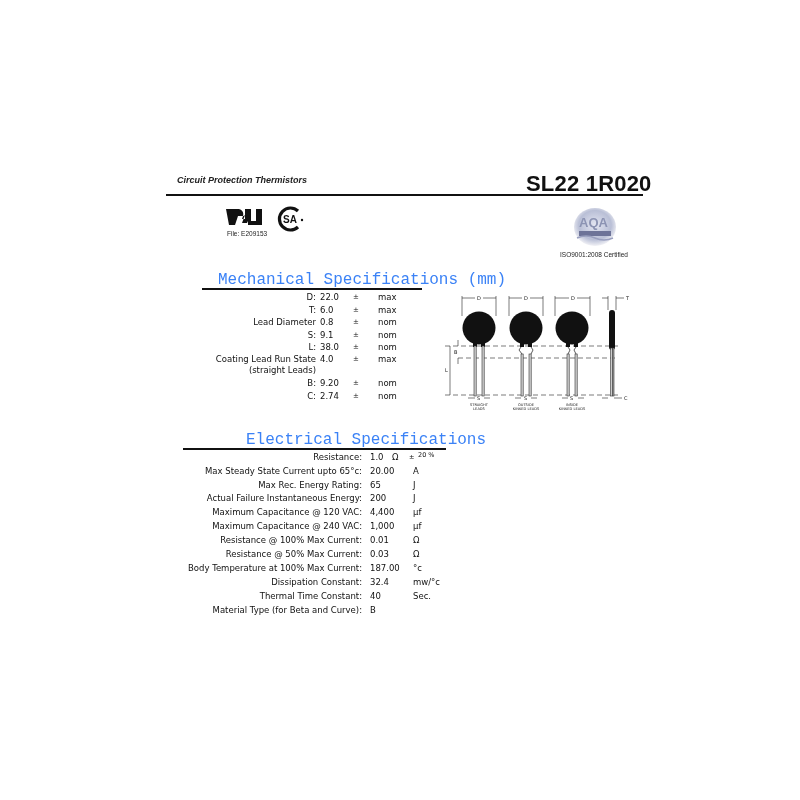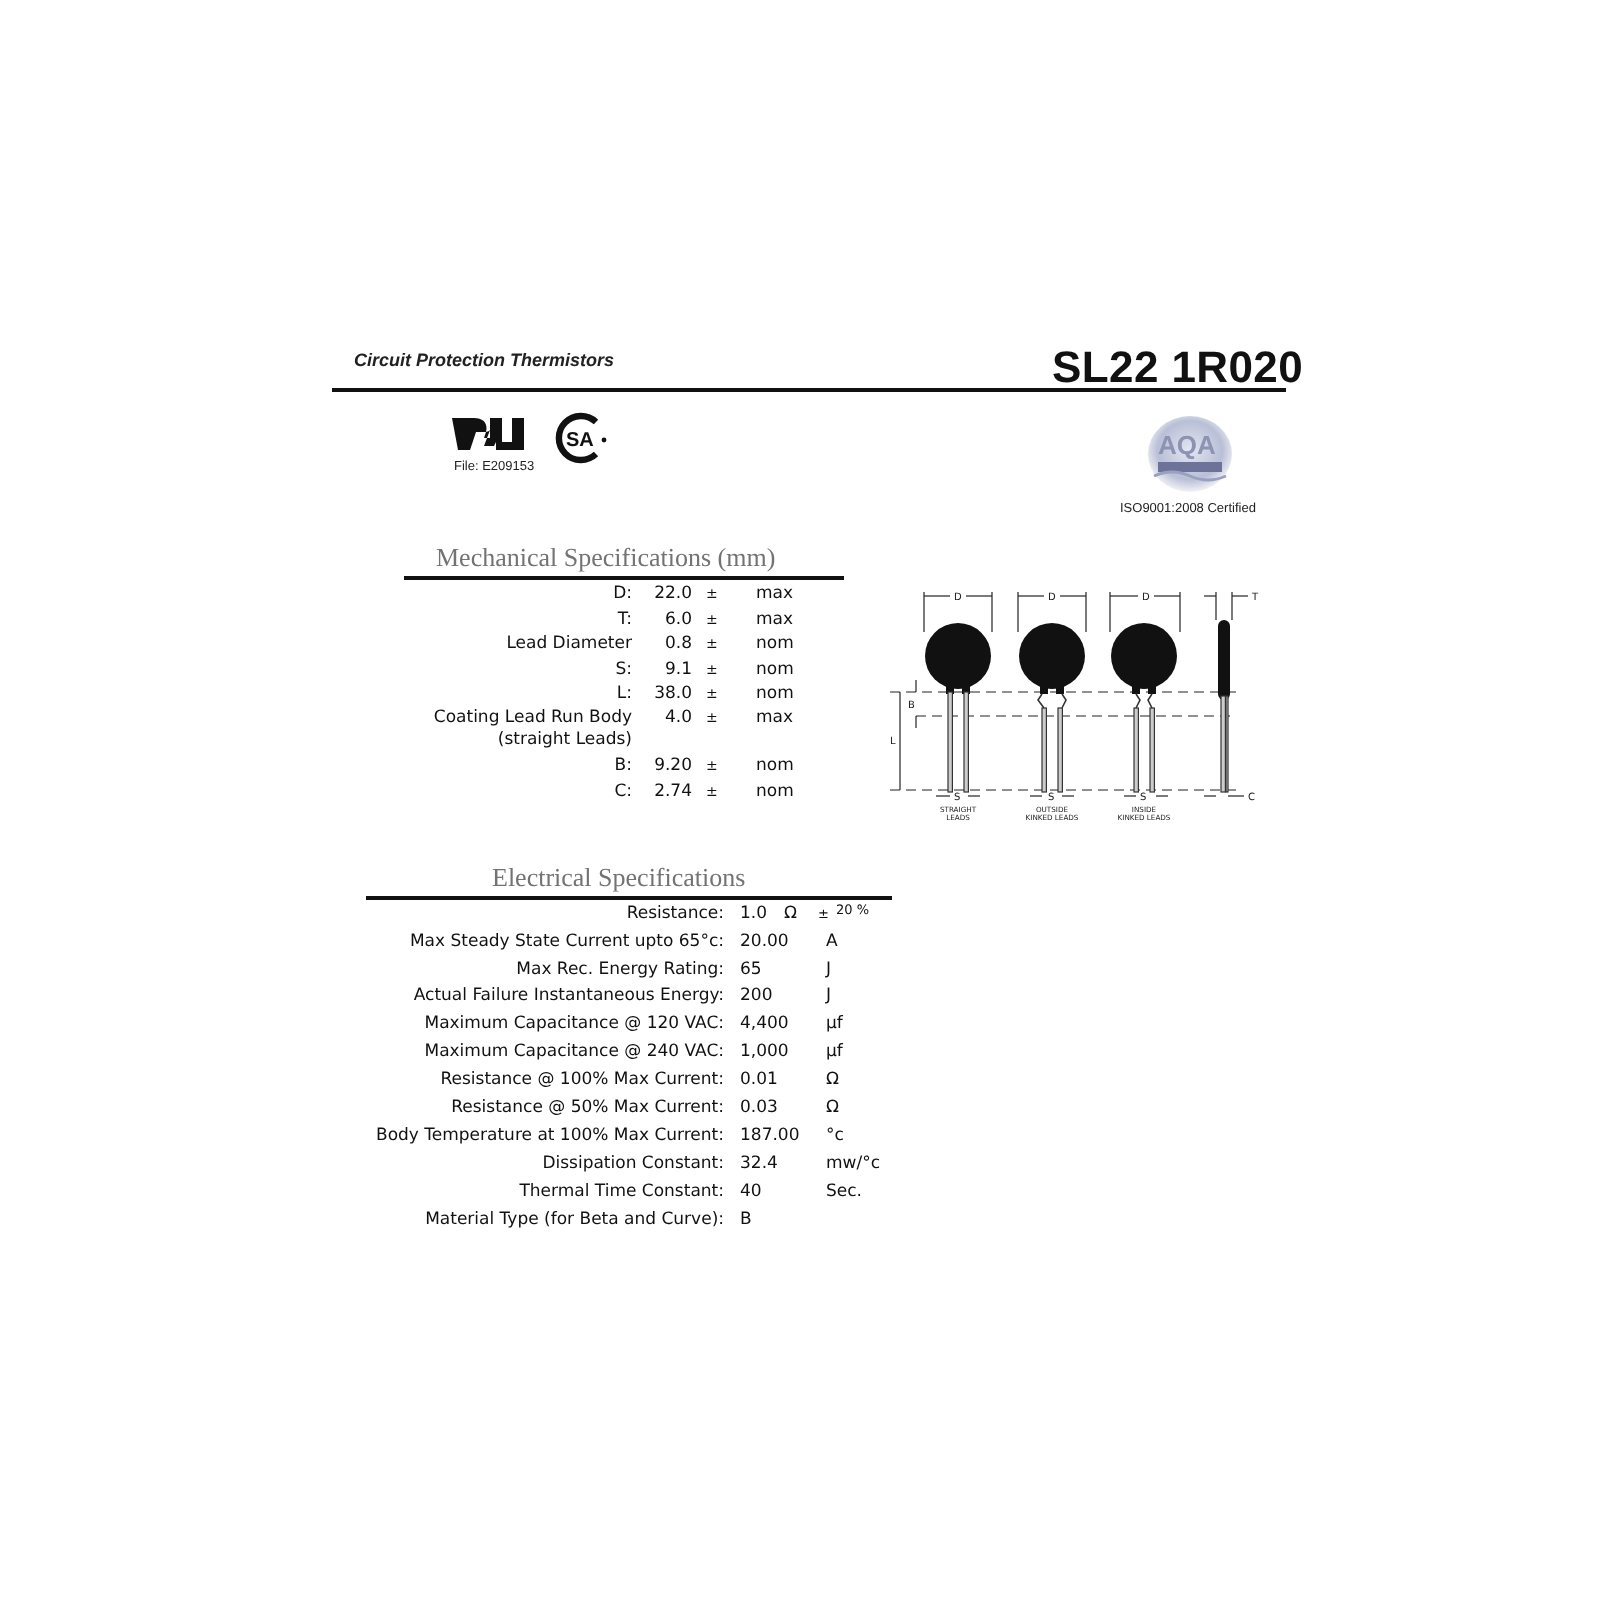--- a/index.html
+++ b/index.html
@@ -6,24 +6,24 @@
   body { width: 800px; height: 800px; position: relative; overflow: hidden;
          font-family: "DejaVu Sans", sans-serif; color: #111; }
   .abs { position: absolute; }
   .hdr-sub { left: 177px; top: 175px; font-family: "Liberation Sans", sans-serif;
              font-weight: bold; font-style: italic; font-size: 9px; color: #222; white-space: nowrap; }
   .hdr-title { left: 526px; top: 171px; font-family: "Liberation Sans", sans-serif;
                font-weight: bold; font-size: 22px; color: #111; white-space: nowrap; letter-spacing: 0.2px; }
   .rule { background: #111; height: 2px; }
   .file-label { left: 227px; top: 230px; font-family: "Liberation Sans", sans-serif; font-size: 6.5px; color: #222; white-space: nowrap; }
   .iso-label { left: 560px; top: 251px; font-family: "Liberation Sans", sans-serif; font-size: 6.5px; color: #222; white-space: nowrap; }
-  .section-title { font-family: Liberation Serif, serif; font-size: 13px; color: #737373; white-space: nowrap; }
+  .section-title { font-family: Liberation Mono, monospace; font-size: 16px; color: #3b82f6; white-space: nowrap; }
   .row { position: absolute; font-size: 8.5px; white-space: nowrap; height: 12px; line-height: 12px; }
   .mlabel { position: absolute; right: 484px; text-align: right; }
-  .mval { position: absolute; left: 320px; width: 26px; text-align: right; }
+  .mval { position: absolute; left: 320px; width: 26px; }
   .mpm { position: absolute; left: 353px; font-size: 7px; }
   .mtol { position: absolute; left: 362px; padding-left: 16px; }
   .elabel { position: absolute; right: 438px; text-align: right; }
   .eval { position: absolute; left: 370px; }
   .eunit { position: absolute; left: 413px; }
   .small { font-size: 6.5px; }
 </style>
 </head>
 <body>
 
@@ -86,21 +86,21 @@
     <span class="mpm">±</span>
     <span class="mtol">nom</span>
   </div>
   <div class="row" style="left:0; top:341px; width:800px;">
     <span class="mlabel">L:</span>
     <span class="mval">38.0</span>
     <span class="mpm">±</span>
     <span class="mtol">nom</span>
   </div>
   <div class="row" style="left:0; top:353px; width:800px;">
-    <span class="mlabel">Coating Lead Run Body</span>
+    <span class="mlabel">Coating Lead Run State</span>
     <span class="mval">4.0</span>
     <span class="mpm">±</span>
     <span class="mtol">max</span>
   </div>
   <div class="row" style="left:0; top:364px; width:800px;">
     <span class="mlabel">(straight Leads)</span>
   </div>
   <div class="row" style="left:0; top:377px; width:800px;">
     <span class="mlabel">B:</span>
     <span class="mval">9.20</span>

